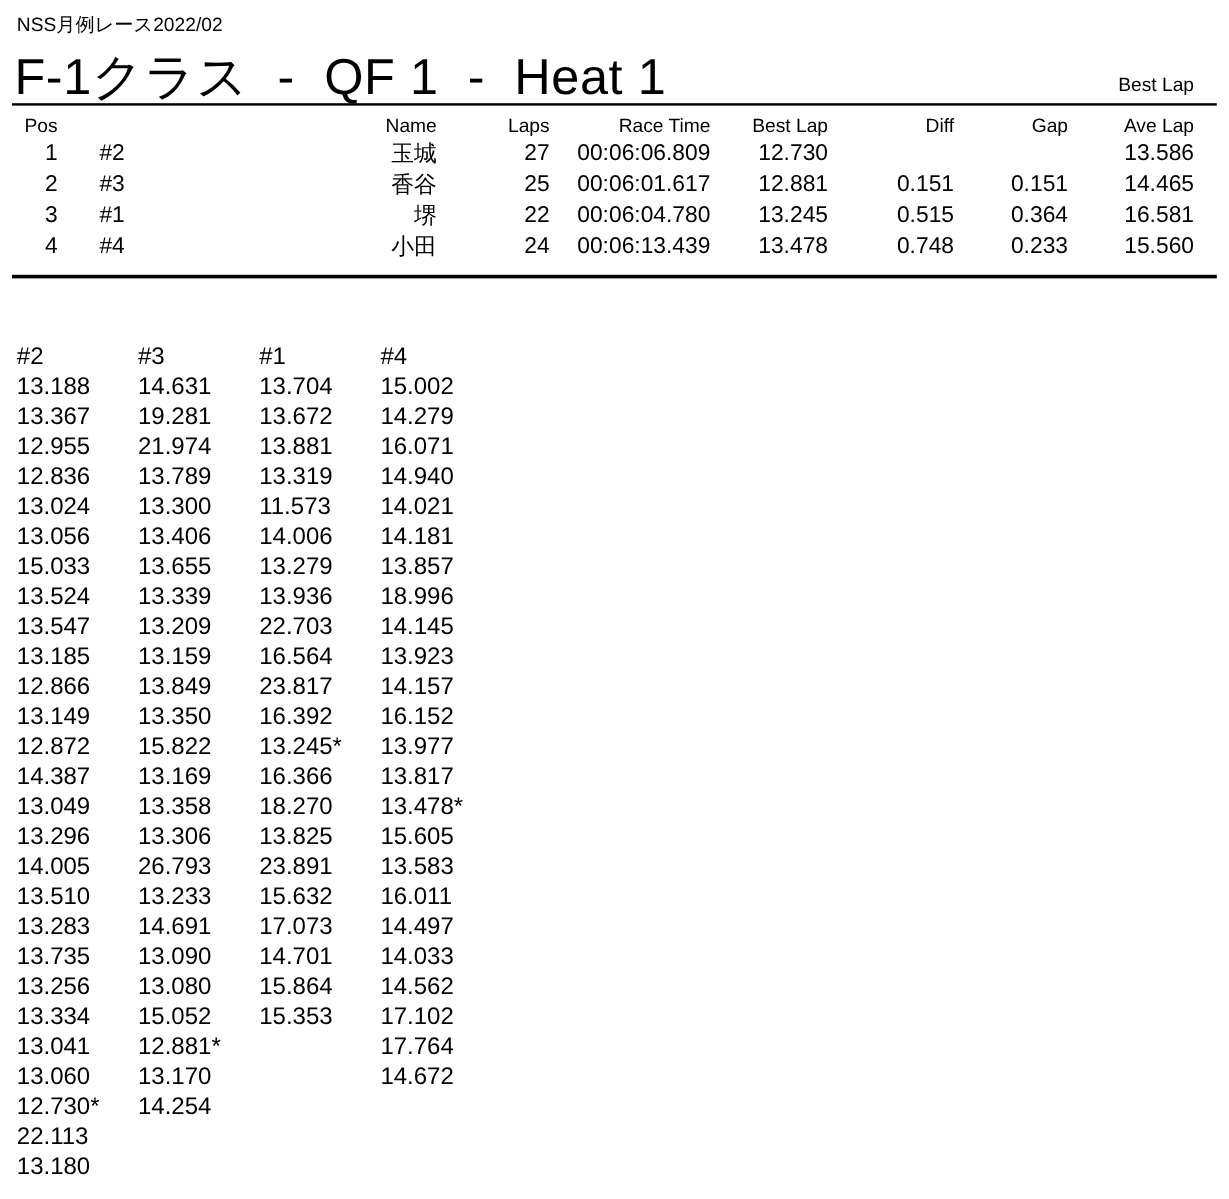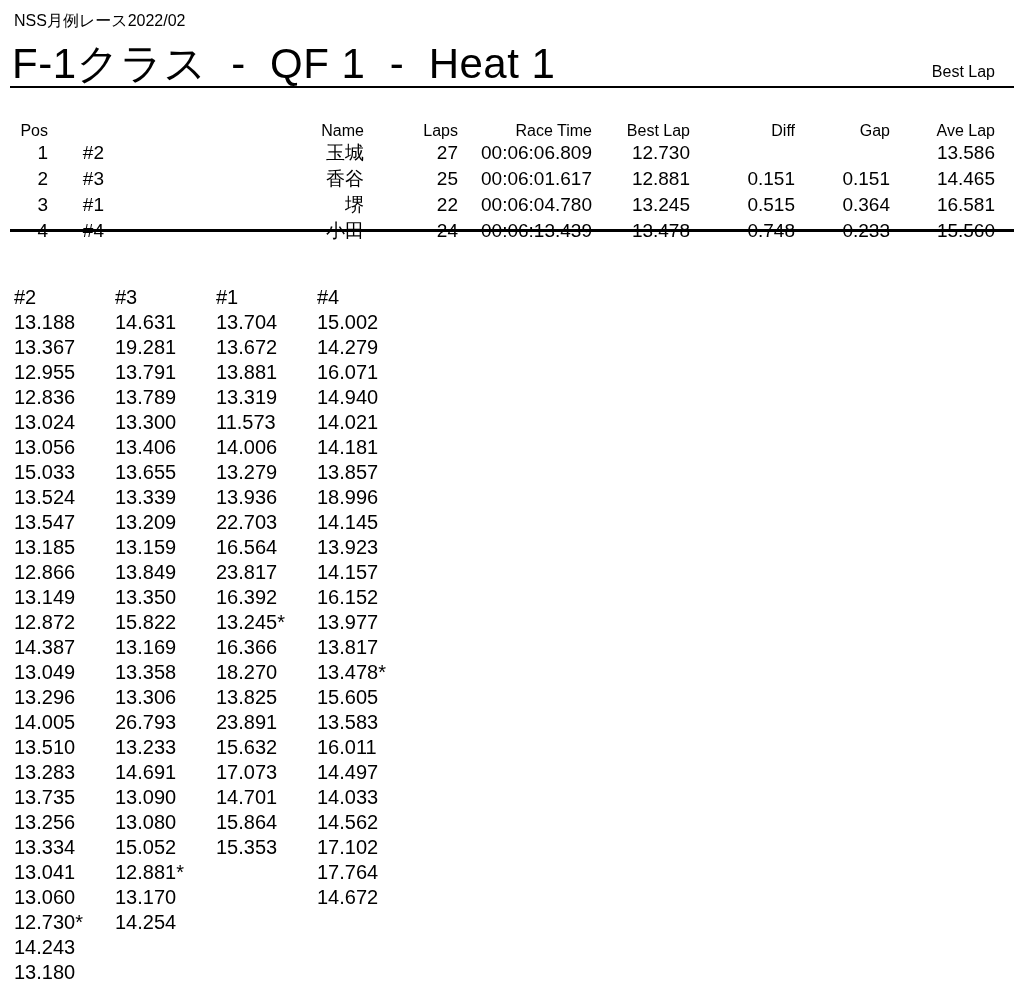--- a/index.html
+++ b/index.html
@@ -41,21 +41,21 @@
     left: 10px;
     width: 1004px;
     background: #000000;
   }
   .rule-top { top: 86px; height: 2px; }
   .rule-bottom { top: 229px; height: 3px; }
 
   table.results {
     position: absolute;
     left: 0;
-    top: 116px;
+    top: 91px;
     width: 995px;
     border-collapse: collapse;
     table-layout: fixed;
   }
   table.results th {
     font-weight: normal;
     font-size: 16px;
     height: 24px;
     padding: 0;
     vertical-align: bottom;
@@ -203,28 +203,28 @@
       <div class="lap-val">13.296</div>
       <div class="lap-val">14.005</div>
       <div class="lap-val">13.510</div>
       <div class="lap-val">13.283</div>
       <div class="lap-val">13.735</div>
       <div class="lap-val">13.256</div>
       <div class="lap-val">13.334</div>
       <div class="lap-val">13.041</div>
       <div class="lap-val">13.060</div>
       <div class="lap-val">12.730*</div>
-      <div class="lap-val">14.243</div>
+      <div class="lap-val">22.113</div>
       <div class="lap-val">13.180</div>
     </div>
     <div class="lap-col lap-col-1">
       <div class="lap-col-header">#3</div>
       <div class="lap-val">14.631</div>
       <div class="lap-val">19.281</div>
-      <div class="lap-val">13.791</div>
+      <div class="lap-val">21.974</div>
       <div class="lap-val">13.789</div>
       <div class="lap-val">13.300</div>
       <div class="lap-val">13.406</div>
       <div class="lap-val">13.655</div>
       <div class="lap-val">13.339</div>
       <div class="lap-val">13.209</div>
       <div class="lap-val">13.159</div>
       <div class="lap-val">13.849</div>
       <div class="lap-val">13.350</div>
       <div class="lap-val">15.822</div>

